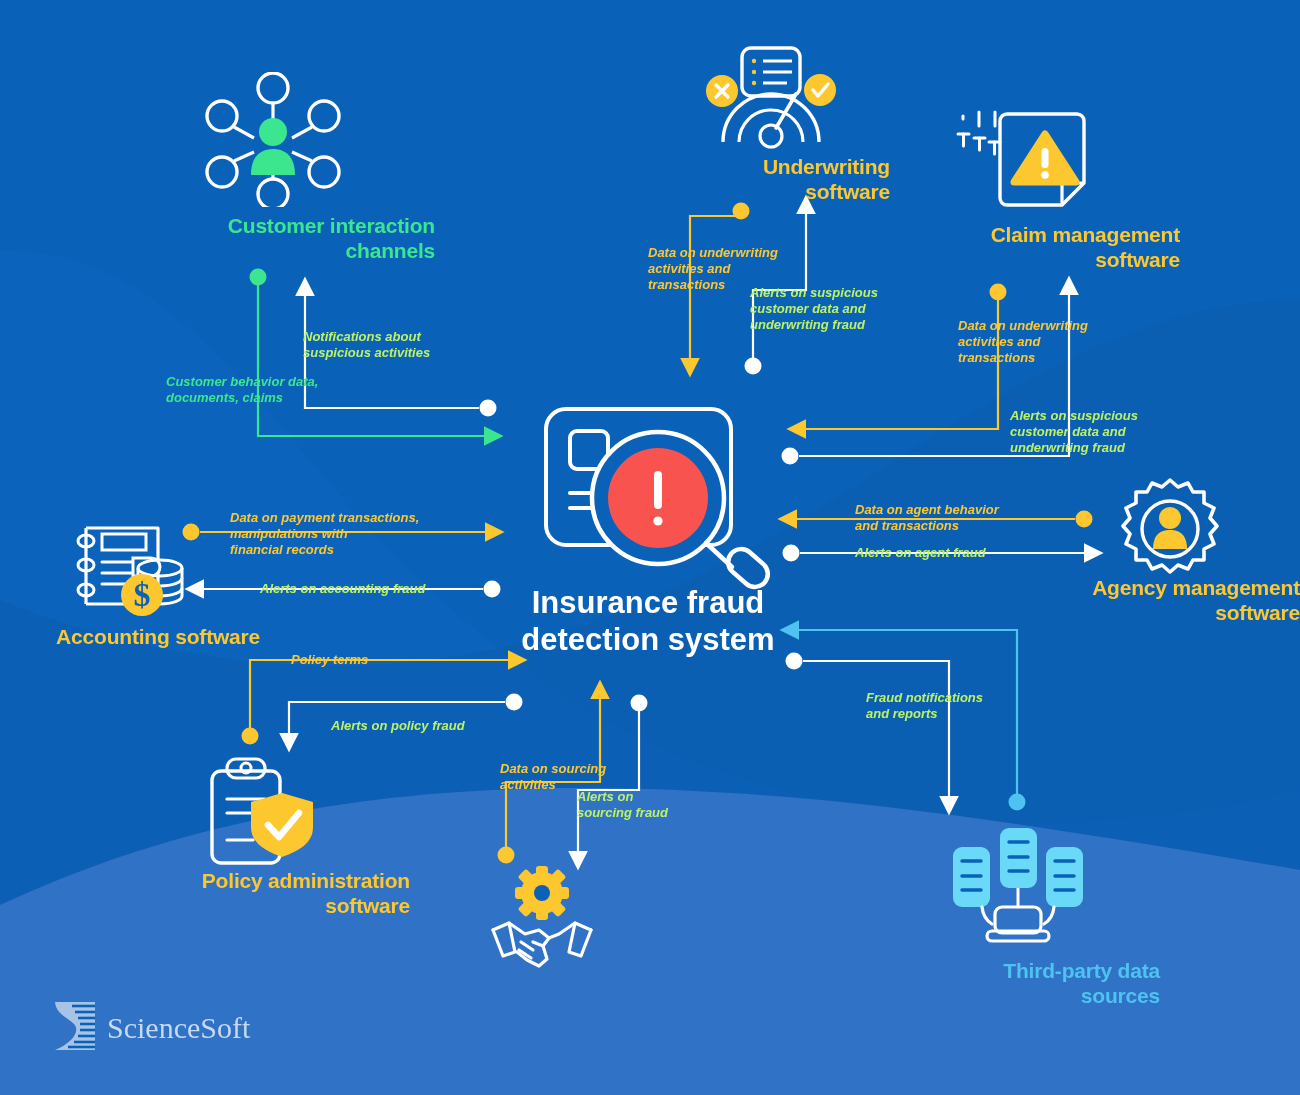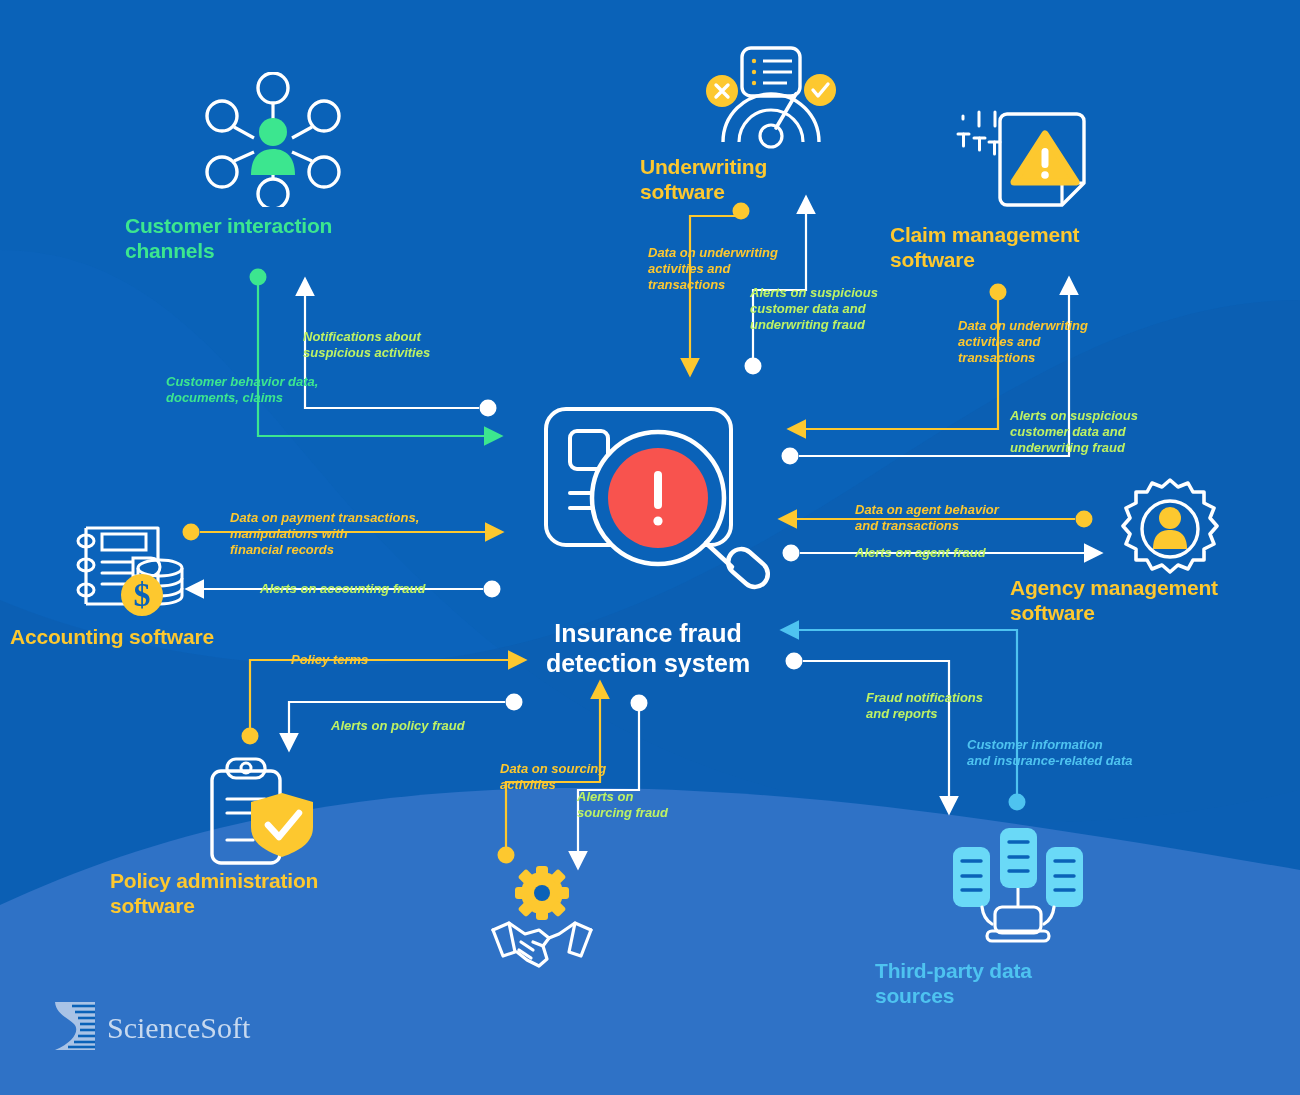--- a/index.html
+++ b/index.html
@@ -7,21 +7,21 @@
   #stage {
     position:relative;
     width:1300px; height:1095px;
     background:#0a62b8;
     overflow:hidden;
     font-family:"Liberation Sans", sans-serif;
   }
   #bg { position:absolute; inset:0; width:1300px; height:1095px; }
   #wires { position:absolute; inset:0; width:1300px; height:1095px; }
 
-  .node { position:absolute; text-align:left; }
+  .node { position:absolute; text-align:right; }
   .node .cap {
     font-weight:bold; font-size:21px; line-height:1.2; white-space:pre-line;
     letter-spacing:-0.2px;
   }
   .cap.yellow { color:#fdc82f; }
   .cap.green  { color:#3ce68f; }
   .cap.cyan   { color:#4ec3f0; }
 
   .lbl {
     position:absolute;
@@ -31,23 +31,23 @@
   }
   .lbl.yellow { color:#fdc82f; }
   .lbl.green  { color:#3ce68f; }
   .lbl.white  { color:#bef264; }
   .lbl.cyan   { color:#4ec3f0; }
 
   .icon { position:absolute; }
 
   #logo { position:absolute; left:52px; top:1000px; width:215px; height:52px; }
   #title-center {
-    position:absolute; left:503px; top:618px; width:290px;
+    position:absolute; left:503px; top:584px; width:290px;
     text-align:center; color:#ffffff;
-    font-weight:bold; font-size:25px; line-height:1.2; white-space:pre-line;
+    font-weight:bold; font-size:31px; line-height:1.2; white-space:pre-line;
   }
 </style>
 </head>
 <body>
 
 <div id="stage">
 
   <svg id="bg" viewBox="0 0 1300 1095" preserveAspectRatio="none">
     <rect x="0" y="0" width="1300" height="1095" fill="#0a62b8"></rect>
     <path d="M0,250 C180,250 260,420 400,560 C520,680 640,760 820,800 C980,836 1160,826 1300,790 L1300,1095 L0,1095 Z" fill="#0d65bd" opacity="0.55"></path>
@@ -375,22 +375,20 @@
       <rect x="50" y="79" width="46" height="26" rx="7" fill="none" stroke="#fff" stroke-width="3.2"></rect>
       <rect x="42" y="103" width="62" height="10" rx="5" fill="none" stroke="#fff" stroke-width="3.2"></rect>
     </svg>
   </div>
   <div class="node" style="left:875px; top:958px; width:285px;">
     <div class="cap cyan">Third-party data
 sources</div>
   </div>
   <div class="lbl white" style="left:866px; top:690px; width:200px;">Fraud notifications
 and reports</div>
-  <div class="lbl cyan" style="left:967px; top:737px; width:260px;">Customer information
-and insurance-related data</div>
 
   <div id="logo">
     <svg width="215" height="52" viewBox="0 0 215 52">
       <g fill="#a9c3e6">
         <path d="M3,2 h40 v48 h-40 C22,42 28,30 22,24 C16,18 4,14 3,2 z"></path>
       </g>
       <g stroke="#0a62b8" stroke-width="2.6">
         <line x1="20" y1="6" x2="43" y2="6"></line>
         <line x1="23" y1="12" x2="43" y2="12"></line>
         <line x1="26" y1="18" x2="43" y2="18"></line>

